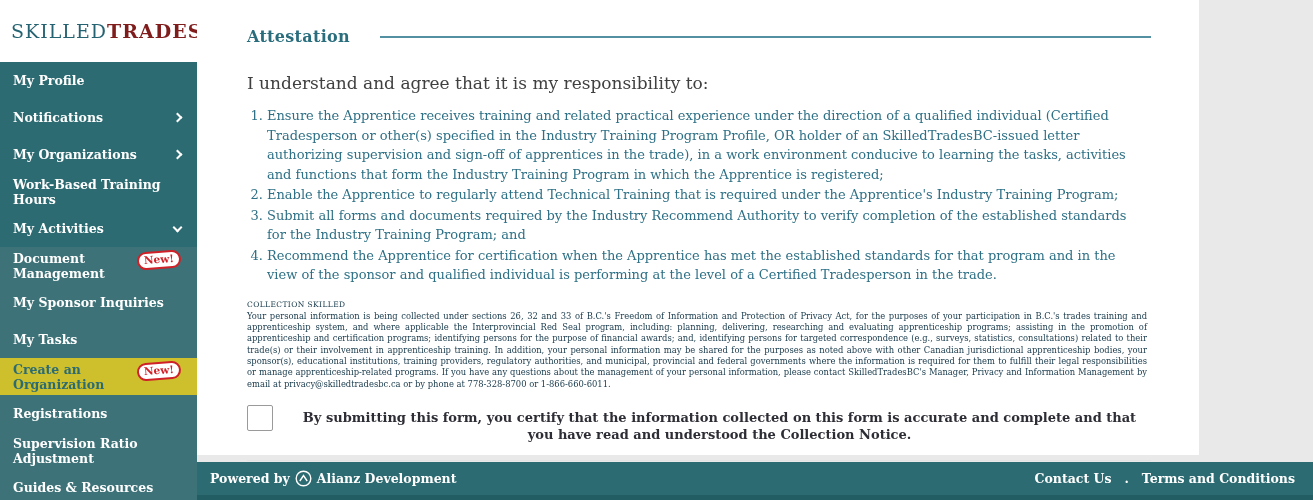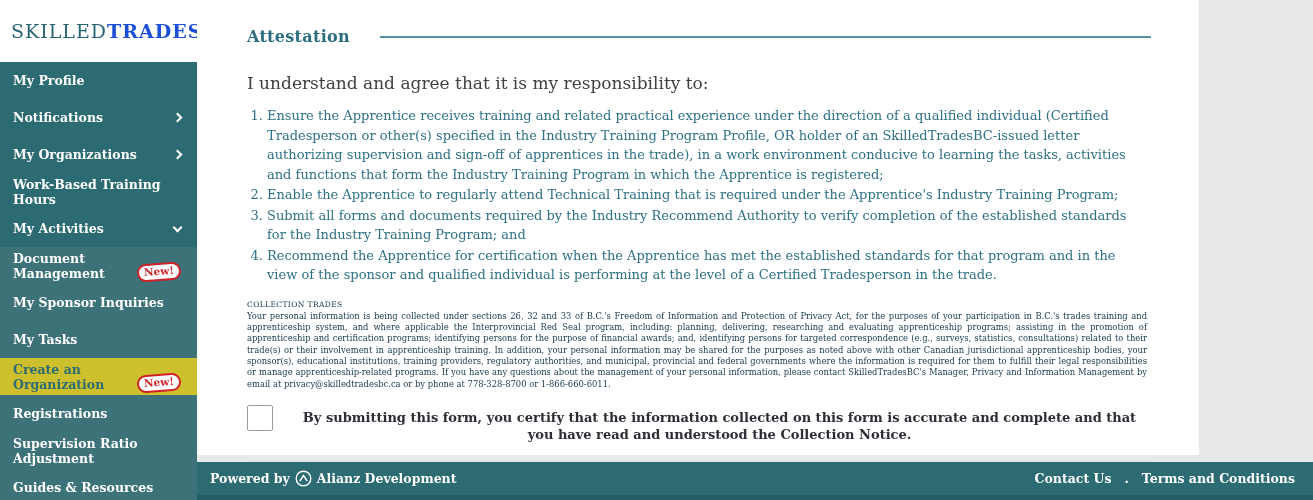--- a/index.html
+++ b/index.html
@@ -4,31 +4,31 @@
 <style>
   * { box-sizing: border-box; margin: 0; padding: 0; }
   body { background:#e9e9e9; font-family:"DejaVu Serif", serif; }
   .app { position:relative; width:1313px; height:500px; background:#e9e9e9; overflow:hidden; }
 
   
   .sidebar { position:absolute; left:0; top:0; width:197px; height:500px; background:#3d7278; }
   .logo-block { height:62px; background:#ffffff; display:flex; align-items:center; padding-left:11px; }
   .logo { font-size:19px; letter-spacing:1px; white-space:nowrap; }
   .logo .lg-skilled { color:#266372; font-weight:500; }
-  .logo .lg-trades  { color:#1d4ed8; font-weight:bold; }
+  .logo .lg-trades  { color:#7f1d1d; font-weight:bold; }
   .logo .lg-bc { color:#266372; font-size:9px; vertical-align:top; letter-spacing:0; }
 
   .nav-item {
     height:37px; display:flex; align-items:center; justify-content:space-between;
     padding:0 16px 0 13px; color:#ffffff; font-weight:bold; font-size:12.5px;
     cursor:pointer; background:#2d6b72;
   }
   .nav-sub .nav-item { background:transparent; }
   .nav-item.selected { background:#cdc02c; color:#2d6b72; }
-  .nav-left { display:flex; align-items:flex-end; gap:7px; }
+  .nav-left { display:flex; align-items:flex-start; gap:7px; }
 
   .chev { width:7px; height:7px; border-right:2px solid #ffffff; border-bottom:2px solid #ffffff; display:inline-block; }
   .chev-right { transform:rotate(-45deg); }
   .chev-down  { transform:rotate(45deg); margin-top:-3px; }
 
   .badge {
     background:#ffffff; border:2px solid #cf2127; color:#cf2127; border-radius:9px;
     font-size:10.5px; font-weight:bold; padding:0 5px 1px 5px; line-height:13px;
     transform:rotate(-4deg); display:inline-block; white-space:nowrap;
   }
@@ -163,21 +163,21 @@
     <p class="intro">I understand and agree that it is my responsibility to:</p>
 
     <ol class="resp-list">
       <li>Ensure the Apprentice receives training and related practical experience under the direction of a qualified individual (Certified Tradesperson or other(s) specified in the Industry Training Program Profile, OR holder of an SkilledTradesBC-issued letter authorizing supervision and sign-off of apprentices in the trade), in a work environment conducive to learning the tasks, activities and functions that form the Industry Training Program in which the Apprentice is registered;</li>
       <li>Enable the Apprentice to regularly attend Technical Training that is required under the Apprentice's Industry Training Program;</li>
       <li>Submit all forms and documents required by the Industry Recommend Authority to verify completion of the established standards for the Industry Training Program; and</li>
       <li>Recommend the Apprentice for certification when the Apprentice has met the established standards for that program and in the view of the sponsor and qualified individual is performing at the level of a Certified Tradesperson in the trade.</li>
     </ol>
 
     <div class="notice">
-      <div class="notice-title">COLLECTION TRADES</div>
+      <div class="notice-title">COLLECTION SKILLED</div>
       <div class="notice-body">Your personal information is being collected under sections 26, 32 and 33 of B.C.'s Freedom of Information and Protection of Privacy Act, for the purposes of your participation in B.C.'s trades training and apprenticeship system, and where applicable the Interprovincial Red Seal program, including: planning, delivering, researching and evaluating apprenticeship programs; assisting in the promotion of apprenticeship and certification programs; identifying persons for the purpose of financial awards; and, identifying persons for targeted correspondence (e.g., surveys, statistics, consultations) related to their trade(s) or their involvement in apprenticeship training. In addition, your personal information may be shared for the purposes as noted above with other Canadian jurisdictional apprenticeship bodies, your sponsor(s), educational institutions, training providers, regulatory authorities, and municipal, provincial and federal governments where the information is required for them to fulfill their legal responsibilities or manage apprenticeship-related programs. If you have any questions about the management of your personal information, please contact SkilledTradesBC's Manager, Privacy and Information Management by email at privacy@skilledtradesbc.ca or by phone at 778-328-8700 or 1-866-660-6011.</div>
     </div>
 
     <div class="certify-row">
       <div class="checkbox" role="checkbox" aria-checked="false"></div>
       <div class="certify-label">By submitting this form, you certify that the information collected on this form is accurate and complete and that you have read and understood the Collection Notice.</div>
     </div>
 
     <div class="form-divider"></div>
 

